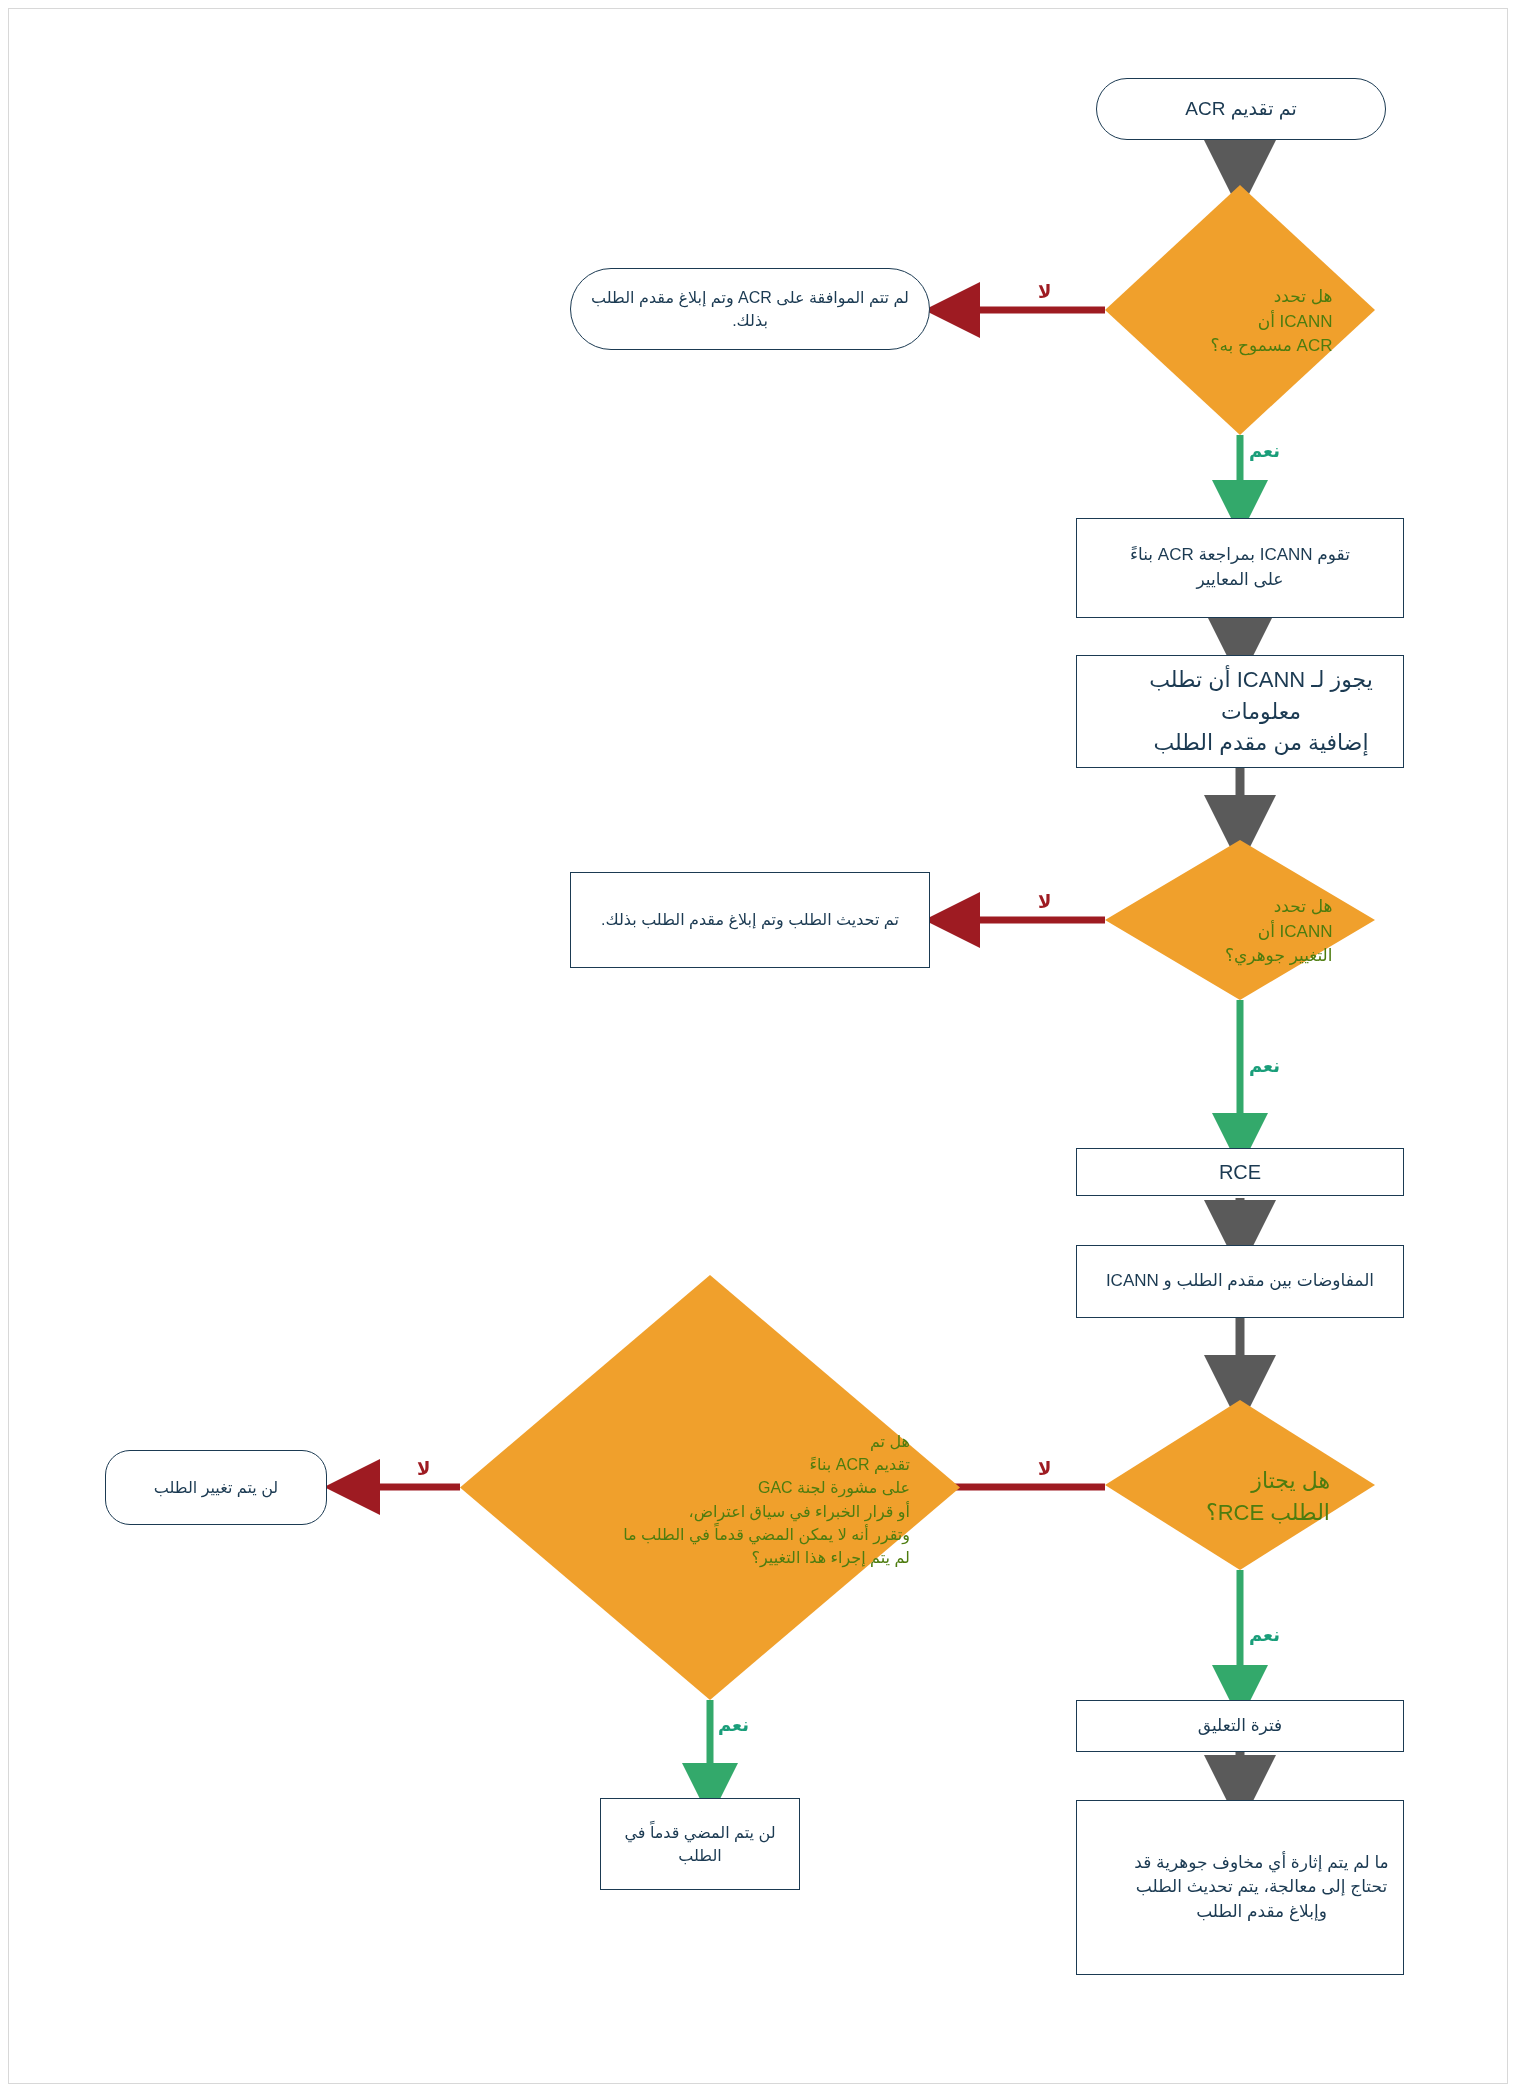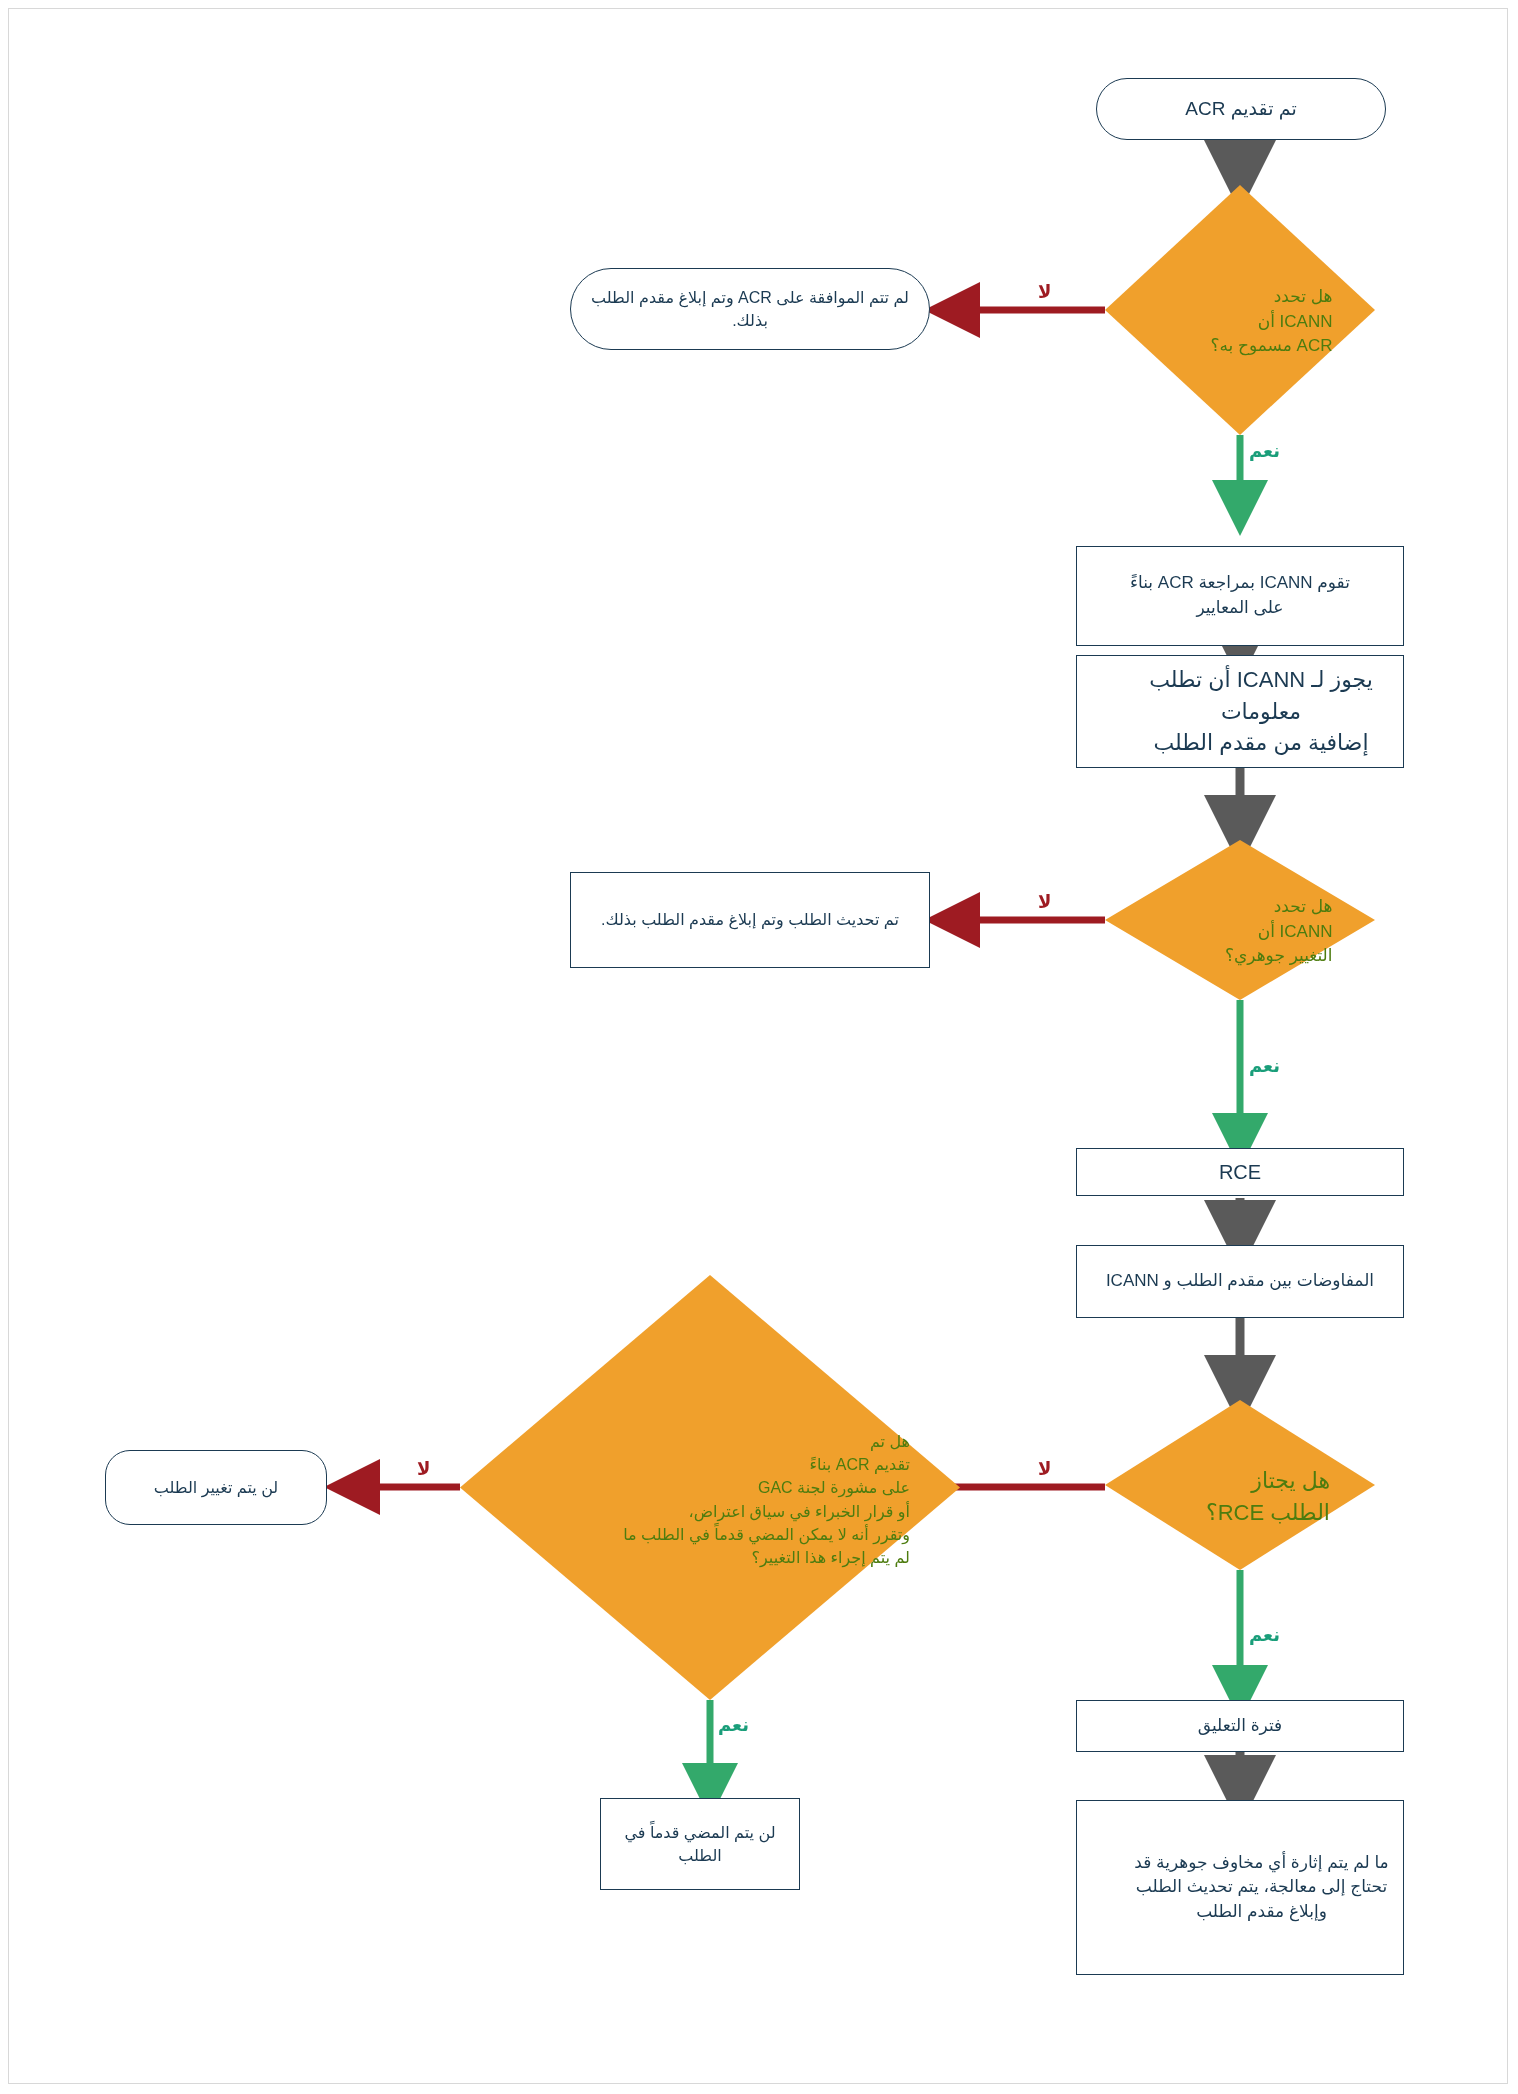--- a/index.html
+++ b/index.html
@@ -150,21 +150,21 @@
     <div class="decision-shape"></div>
     <div class="decision-label" style="font-size:17px; width:185px;">هل تحدد
 ICANN أن
 ACR مسموح به؟</div>
   </div>
 
   <div class="node terminator" style="left:570px; top:268px; width:360px; height:82px; font-size:16px;">
     <span class="node-text">لم تتم الموافقة على ACR وتم إبلاغ مقدم الطلب بذلك.</span>
   </div>
 
-  <div class="node process" style="left:1076px; top:518px; width:328px; height:100px; font-size:17px;margin-top:28px;">
+  <div class="node process" style="left:1076px; top:518px; width:328px; height:100px; font-size:17px;">
     <span class="node-text">تقوم ICANN بمراجعة ACR بناءً
 على المعايير</span>
   </div>
 
   <div class="node process" style="left:1076px; top:655px; width:328px; height:113px; font-size:22px;padding-left:42px;">
     <span class="node-text">يجوز لـ ICANN أن تطلب معلومات
 إضافية من مقدم الطلب</span>
   </div>
 
   <div class="decision-wrap" style="left:1105px; top:840px; width:270px; height:160px;">

